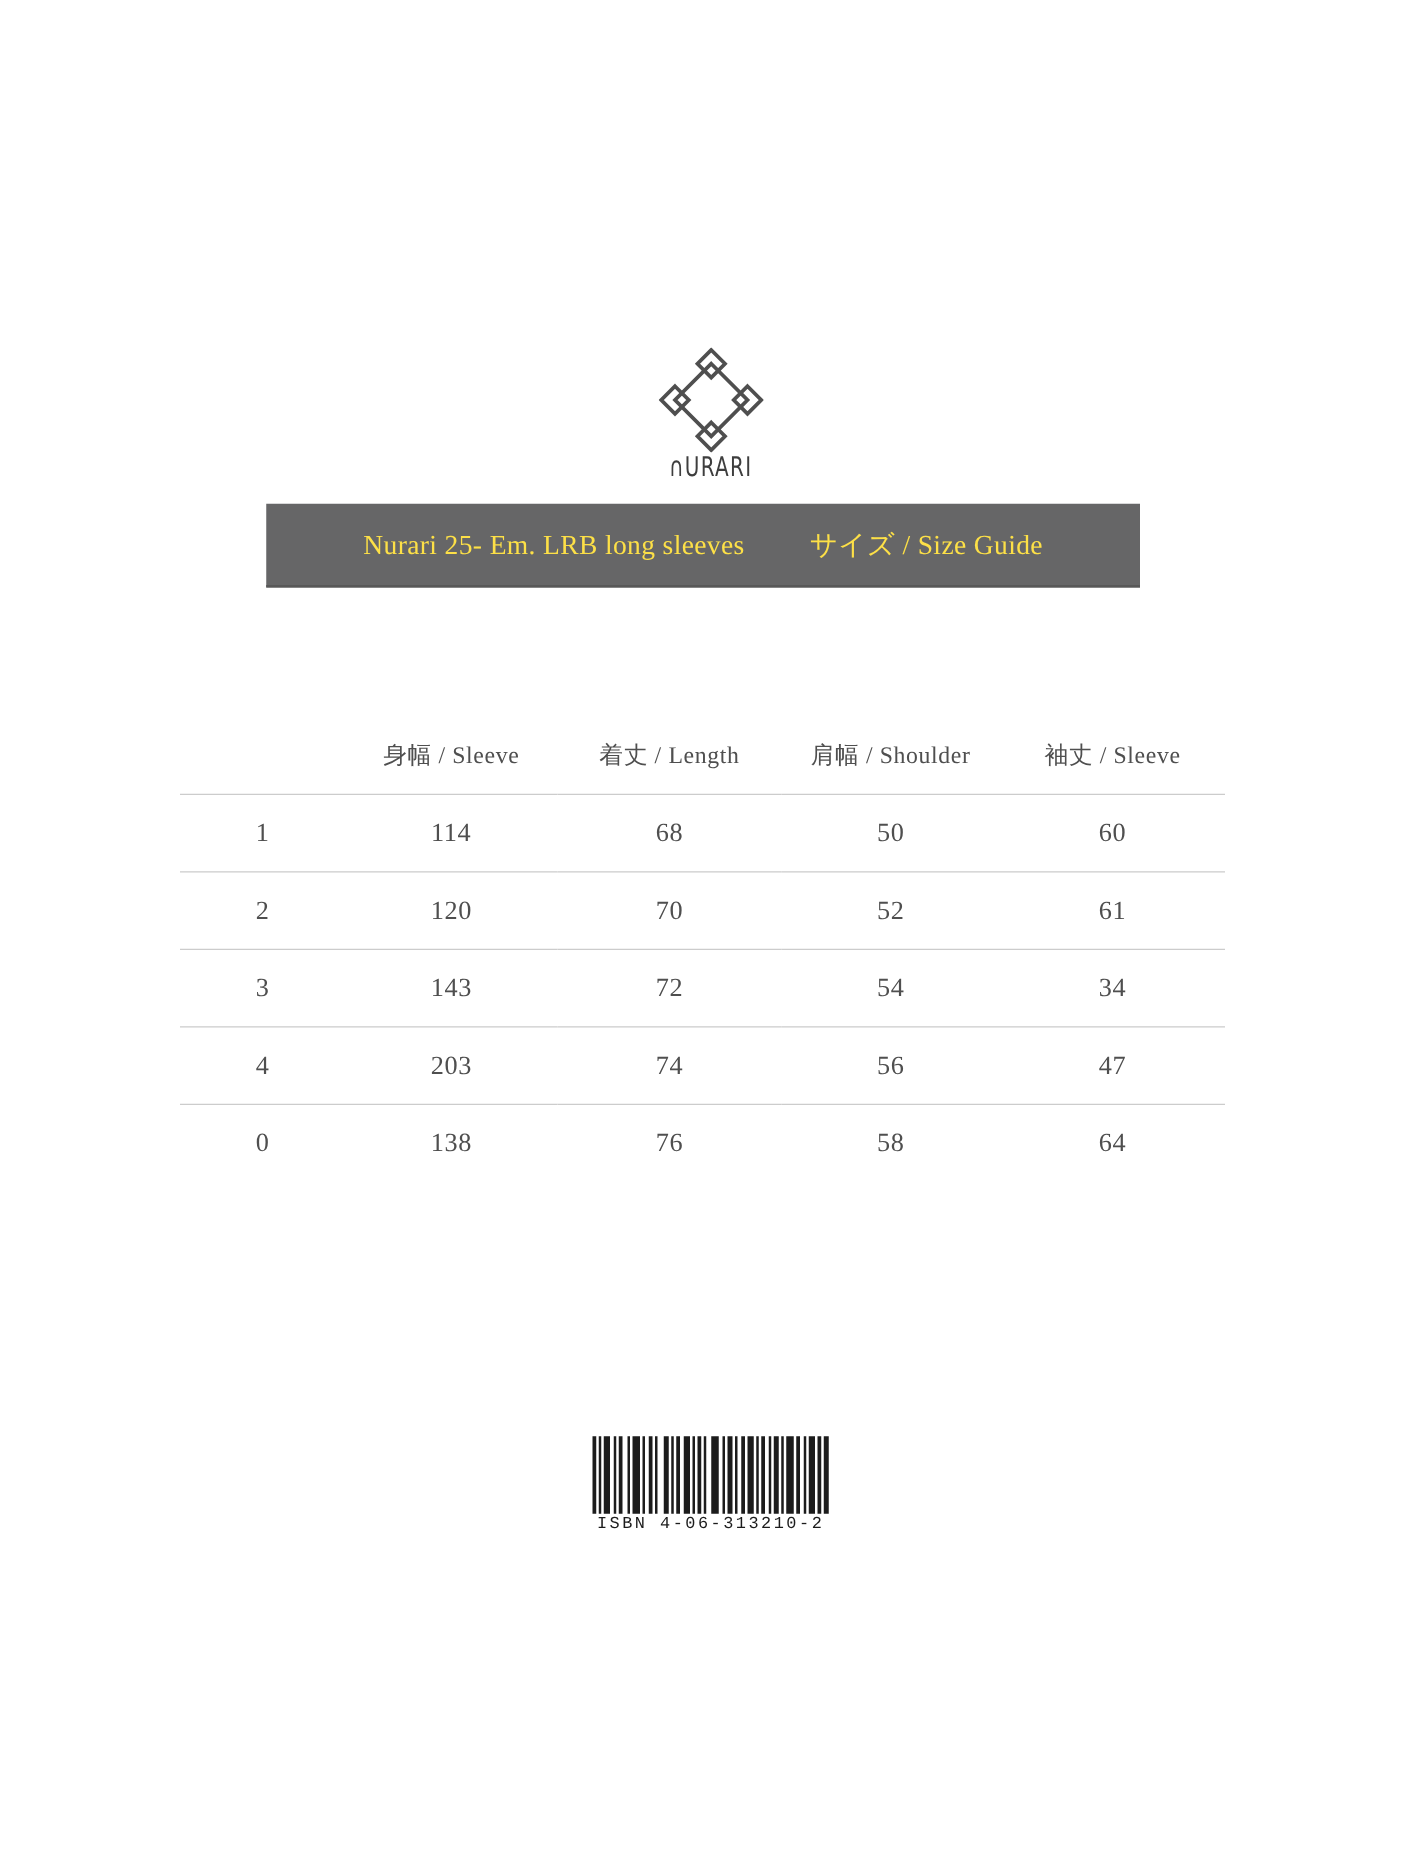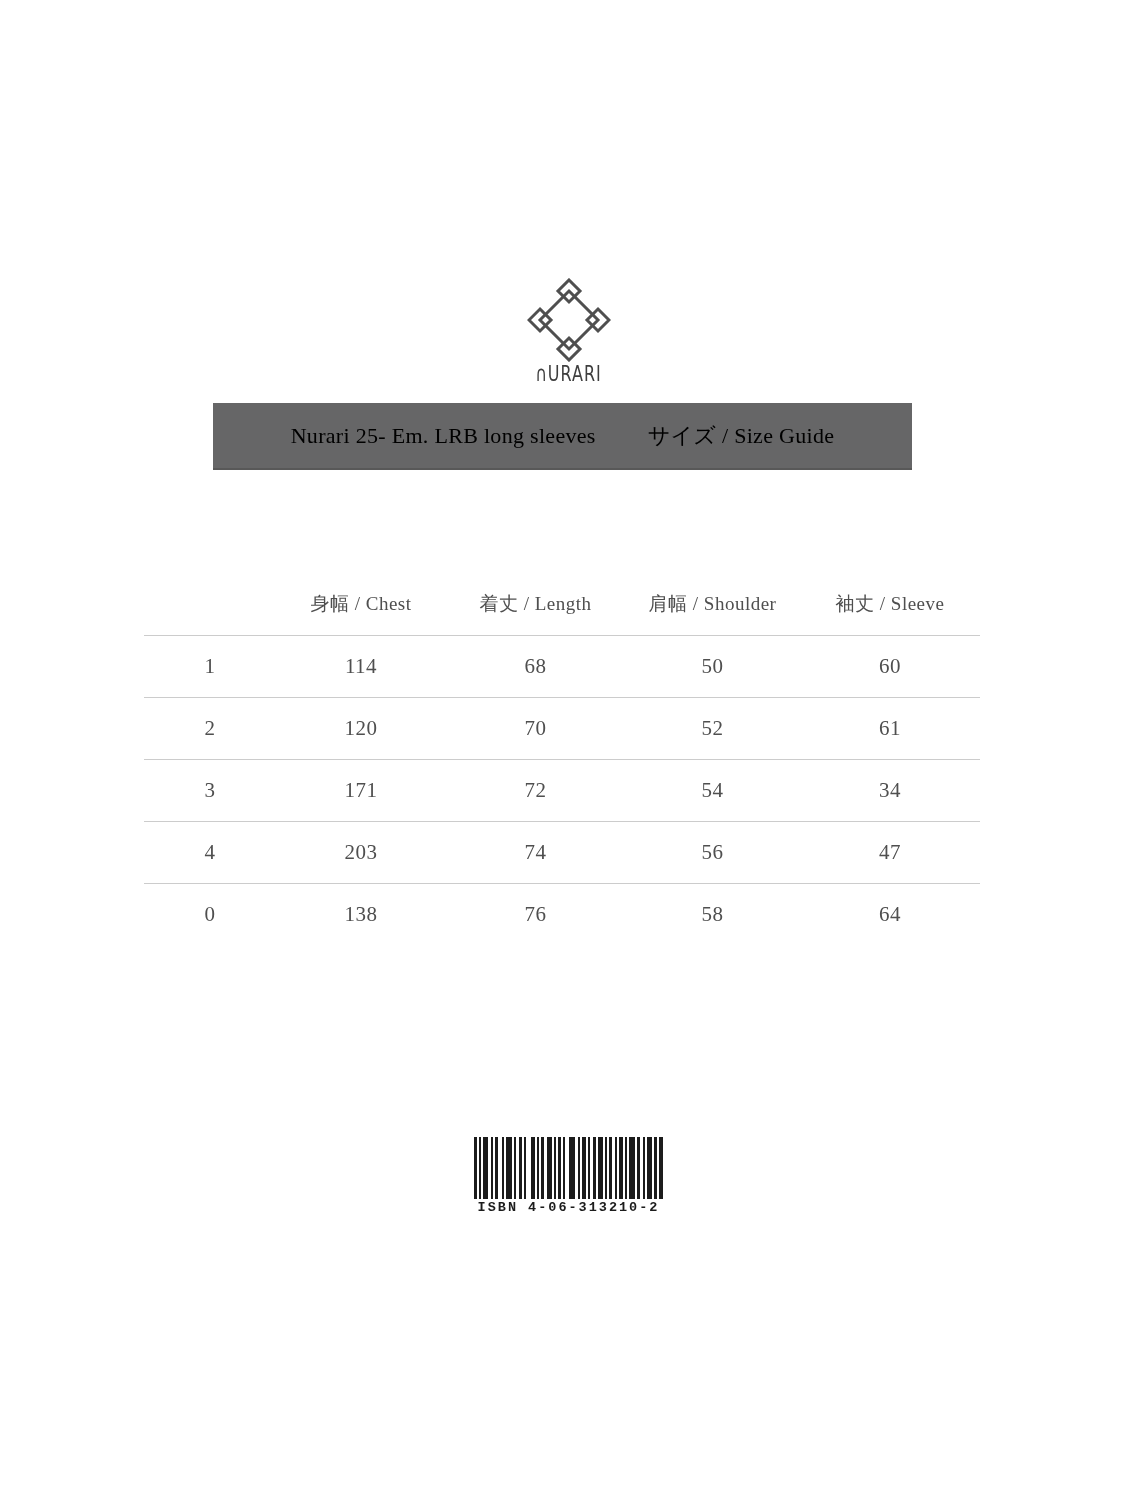--- a/index.html
+++ b/index.html
@@ -43,21 +43,21 @@
     left: 213px;
     width: 699px;
     height: 67px;
     background: #666667;
     border-bottom: 2px solid #585858;
     box-sizing: border-box;
     display: flex;
     align-items: center;
     justify-content: center;
     gap: 52px;
-    color: #000000;
+    color: #fde047;
     font-size: 22px;
     letter-spacing: 0.3px;
   }
 
   
   .size-table {
     position: absolute;
     top: 572px;
     left: 144px;
     width: 836px;
@@ -80,22 +80,21 @@
     letter-spacing: 0.5px;
   }
   .size-table tbody tr { border-top: 1px solid #cccccc; }
 
   
   .barcode {
     position: absolute;
     top: 1137px;
     left: 0; right: 0;
     width: 190px;
-    margin: 0 auto;
-    font-weight: bold;
+    margin: 12px auto;
   }
   .bars {
     display: flex;
     height: 62px;
     align-items: stretch;
   }
   .bars span { flex: 0 0 auto; height: 100%; }
   .bar { background: #1c1c1c; }
   .gap { background: transparent; }
   .barcode-label {
@@ -134,21 +133,21 @@
     <colgroup>
       <col style="width:132px">
       <col style="width:170px">
       <col style="width:179px">
       <col style="width:175px">
       <col style="width:180px">
     </colgroup>
     <thead>
       <tr>
         <th></th>
-        <th>身幅 / Chest</th>
+        <th>身幅 / Sleeve</th>
         <th>着丈 / Length</th>
         <th>肩幅 / Shoulder</th>
         <th>袖丈 / Sleeve</th>
       </tr>
     </thead>
     <tbody>
       <tr>
         <td>1</td>
         <td>114</td>
         <td>68</td>
@@ -157,21 +156,21 @@
       </tr>
       <tr>
         <td>2</td>
         <td>120</td>
         <td>70</td>
         <td>52</td>
         <td>61</td>
       </tr>
       <tr>
         <td>3</td>
-        <td>171</td>
+        <td>143</td>
         <td>72</td>
         <td>54</td>
         <td>34</td>
       </tr>
       <tr>
         <td>4</td>
         <td>203</td>
         <td>74</td>
         <td>56</td>
         <td>47</td>

